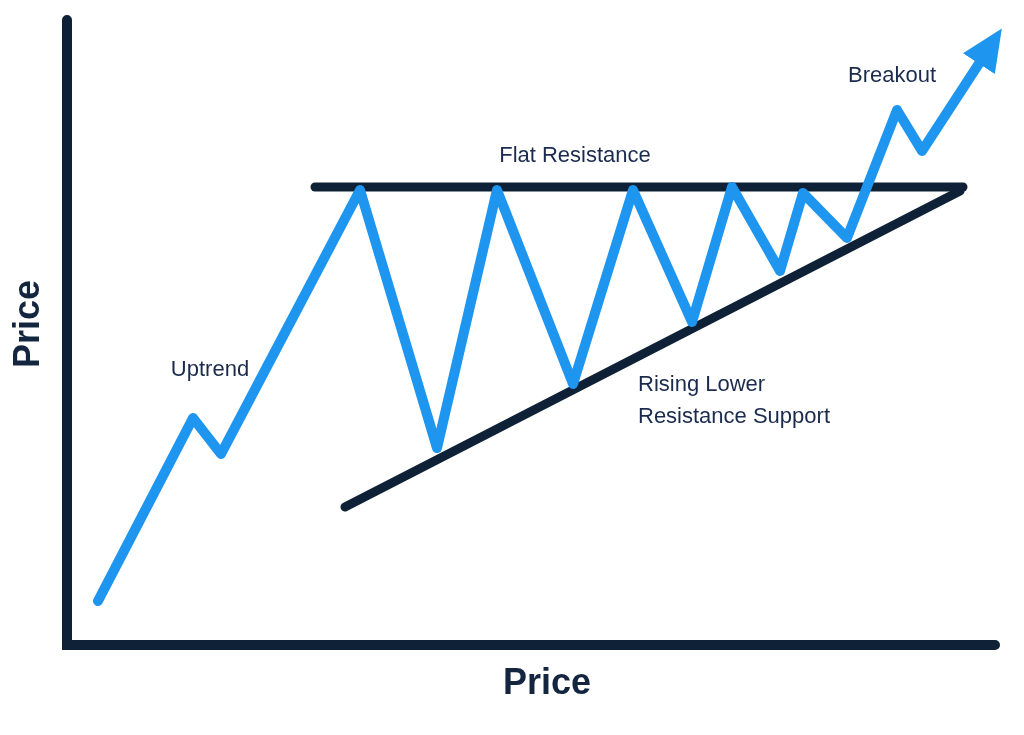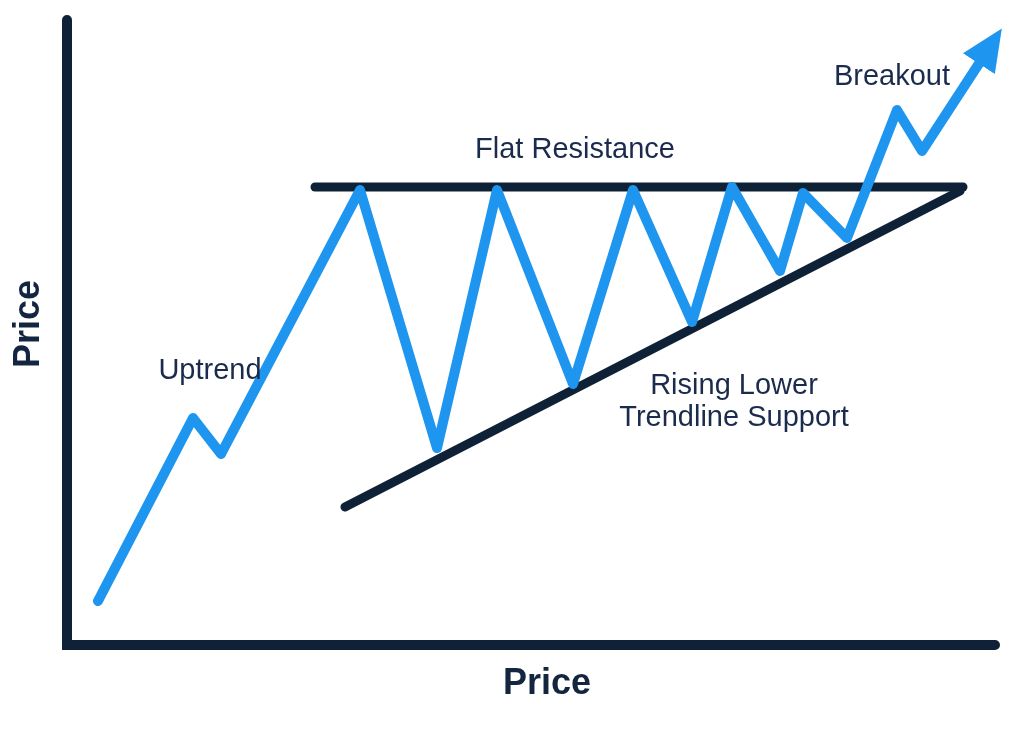--- a/index.html
+++ b/index.html
@@ -33,33 +33,33 @@
     stroke:var(--price-blue);
     stroke-width:10;
     fill:none;
     stroke-linecap:round;
     stroke-linejoin:round;
   }
   #arrowhead path{fill:var(--price-blue);}
   .lbl{
     position:absolute;
     color:var(--text-navy);
-    font-size:29px;
+    font-size:22px;
     white-space:nowrap;
     transform:translate(-50%,-50%);
     letter-spacing:0px;
   }
   .axis-label{
     font-weight:bold;
     font-size:36px;
     color:#13253F;
   }
   .price-label{transform:translate(-50%,-50%) rotate(-90deg);}
   .support-label{
-    text-align:center;
+    text-align:left;
     line-height:32px;
   }
 </style>
 </head>
 <body>
 
 <div class="stage">
 
   <svg class="canvas" width="1024" height="735" viewBox="0 0 1024 735">
     <defs>
@@ -76,22 +76,22 @@
 
     <polyline class="price-path" marker-end="url(#arrowhead)" points="98,601 193,418 221,454 360,190 437,448 497,190 573,384 633,190 692,322 732,187 780,271 803,193 847,238 897,110 922,151 980,62"></polyline>
   </svg>
 
   <div class="lbl axis-label price-label" style="left:27px;top:324px;">Price</div>
 
   <div class="lbl axis-label" style="left:547px;top:682px;">Price</div>
 
   <div class="lbl" style="left:210px;top:332px;margin-top:37px;">Uptrend</div>
 
-  <div class="lbl" style="left:575px;top:148px;">Flat Resistance</div>
+  <div class="lbl" style="left:575px;top:155px;">Flat Resistance</div>
 
   <div class="lbl" style="left:892px;top:75px;">Breakout</div>
 
   <div class="lbl support-label" style="left:734px;top:400px;">
     <div>Rising Lower</div>
-    <div>Trendline Support</div>
+    <div>Resistance Support</div>
   </div>
 
 </div>
 
 </body></html>

